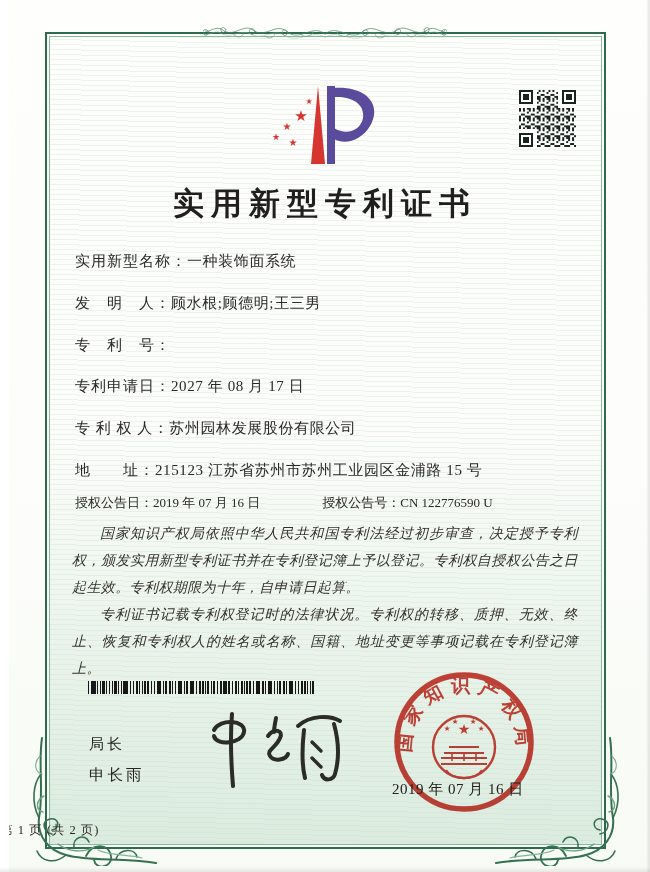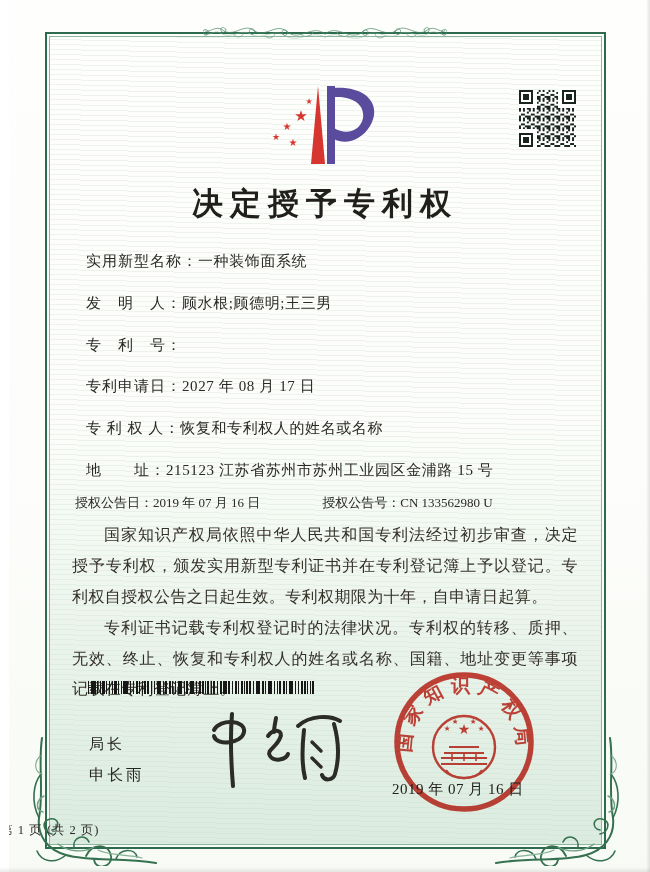--- a/index.html
+++ b/index.html
@@ -34,28 +34,28 @@
   .cert-no{position:absolute;left:75px;top:86px;font-size:14.5px;letter-spacing:2.5px;color:#2c2b27;}
 
   .logo{position:absolute;left:268px;top:84px;width:112px;height:86px;}
   .qr{position:absolute;left:519px;top:87px;width:57px;height:63px;}
 
   .title{position:absolute;left:0;top:183px;width:100%;text-align:center;
     font-size:31px;font-weight:700;letter-spacing:7px;color:#201f1c;}
 
   .fields{position:absolute;left:75px;top:252px;width:500px;}
   .field-row{height:41.8px;font-size:15px;display:flex;align-items:flex-start;color:#2a2925;}
-  .field-label{white-space:pre;letter-spacing:1px;margin-left:11px;}
+  .field-label{white-space:pre;letter-spacing:1px;}
   .field-value{letter-spacing:0.6px;}
   .grant-row{position:absolute;left:75px;top:494px;width:510px;font-size:13px;display:flex;color:#2a2925;}
   .grant-row .g2{margin-left:62px;}
 
   .body-text{position:absolute;left:72px;top:520px;width:506px;
-    font-size:16px;line-height:1.93;text-align:justify;color:#343129;
-    letter-spacing:0.4px;}
+    font-size:14px;line-height:1.93;text-align:justify;color:#343129;
+    font-style:italic;letter-spacing:0.4px;}
   .body-text p{margin:0;text-indent:2em;}
 
   .barcode{position:absolute;left:88px;top:681px;width:228px;height:13px;
     background:
       repeating-linear-gradient(90deg,#171717 0 1.5px,rgba(0,0,0,0) 1.5px 3px),
       repeating-linear-gradient(90deg,#171717 0 1px,rgba(0,0,0,0) 1px 7px),
       repeating-linear-gradient(90deg,rgba(0,0,0,0) 0 4px,#171717 4px 6.5px,rgba(0,0,0,0) 6.5px 11px);}
 
   .officer-title{position:absolute;left:89px;top:735px;font-size:15px;letter-spacing:3px;color:#242420;}
   .officer-name{position:absolute;left:89px;top:765px;font-size:15.5px;letter-spacing:3px;color:#242420;}
@@ -144,51 +144,51 @@
         <path d="M0 0h1v1H0z M2 0h1v1H2z M4 1h1v1H4z M1 2h2v1H1z M3 3h1v1H3z M0 3h1v2H0z M2 4h1v1H2z M4 3h1v2H4z" fill="#18241d"></path>
       </pattern>
     </defs>
     <rect width="29" height="29" fill="url(#qrn)"></rect>
     <path fill="#ffffff" d="M0 0h9v9H0z M20 0h9v9h-9z M0 20h9v9H0z"></path>
     <path fill="#18241d" d="M0 0h7v7H0z M22 0h7v7h-7z M0 22h7v7H0z"></path>
     <path fill="#ffffff" d="M1 1h5v5H1z M23 1h5v5h-5z M1 23h5v5H1z"></path>
     <path fill="#18241d" d="M2 2h3v3H2z M24 2h3v3h-3z M2 24h3v3H2z"></path>
   </svg>
 
-  <div class="title">决定授予专利权</div>
+  <div class="title">实用新型专利证书</div>
 
   <div class="fields">
     <div class="field-row">
       <span class="field-label">实用新型名称：</span>
         <span class="field-value">一种装饰面系统</span>
     </div>
     <div class="field-row">
       <span class="field-label">发　明　人：</span>
         <span class="field-value">顾水根;顾德明;王三男</span>
     </div>
     <div class="field-row">
       <span class="field-label">专　利　号：</span>
     </div>
     <div class="field-row">
       <span class="field-label">专利申请日：</span>
         <span class="field-value">2027 年 08 月 17 日</span>
     </div>
     <div class="field-row">
       <span class="field-label">专 利 权 人：</span>
-        <span class="field-value">恢复和专利权人的姓名或名称</span>
+        <span class="field-value">苏州园林发展股份有限公司</span>
     </div>
     <div class="field-row">
       <span class="field-label">地　　址：</span>
         <span class="field-value">215123 江苏省苏州市苏州工业园区金浦路 15 号</span>
     </div>
   </div>
 
   <div class="grant-row">
     <span class="g1"><span>授权公告日：</span><span>2019 年 07 月 16 日</span></span>
-    <span class="g2"><span>授权公告号：</span><span>CN 133562980 U</span></span>
+    <span class="g2"><span>授权公告号：</span><span>CN 122776590 U</span></span>
   </div>
 
   <div class="body-text">
     <p>国家知识产权局依照中华人民共和国专利法经过初步审查，决定授予专利权，颁发实用新型专利证书并在专利登记簿上予以登记。专利权自授权公告之日起生效。专利权期限为十年，自申请日起算。</p>
     <p>专利证书记载专利权登记时的法律状况。专利权的转移、质押、无效、终止、恢复和专利权人的姓名或名称、国籍、地址变更等事项记载在专利登记簿上。</p>
   </div>
 
   <div class="barcode"></div>
 
   <div class="officer-title">局长</div>

